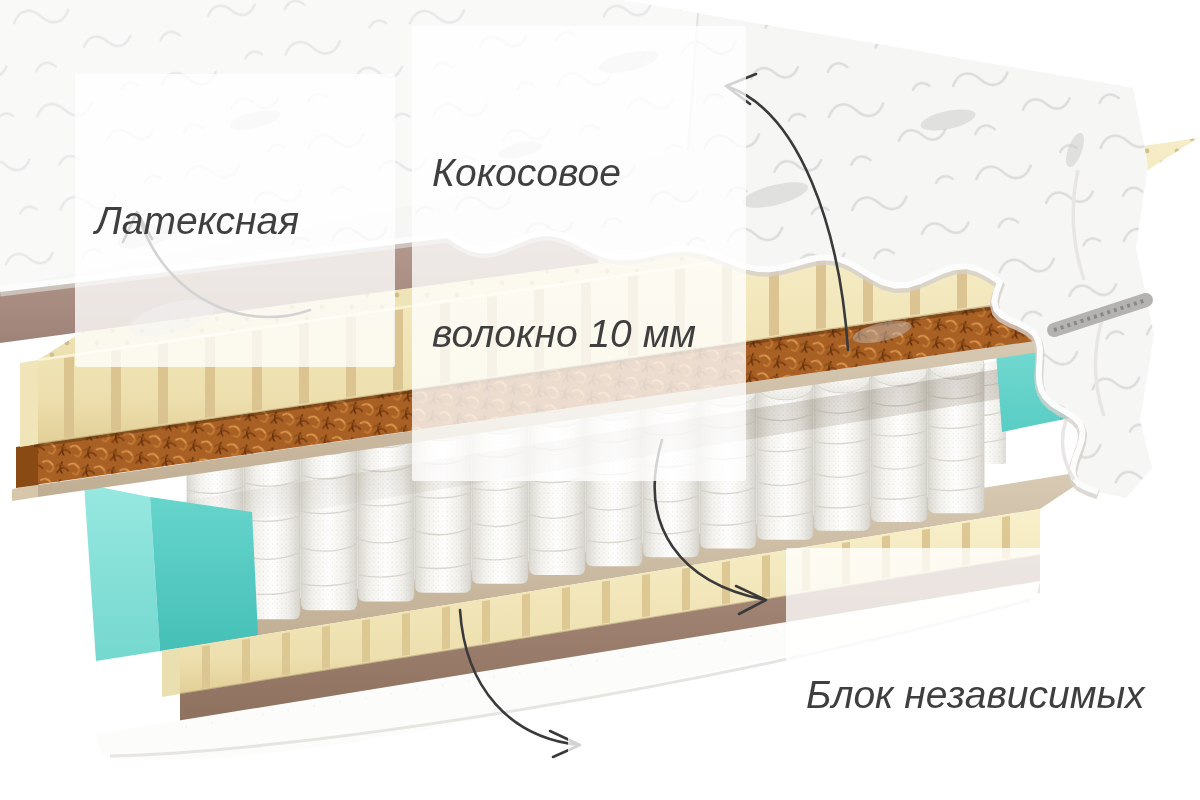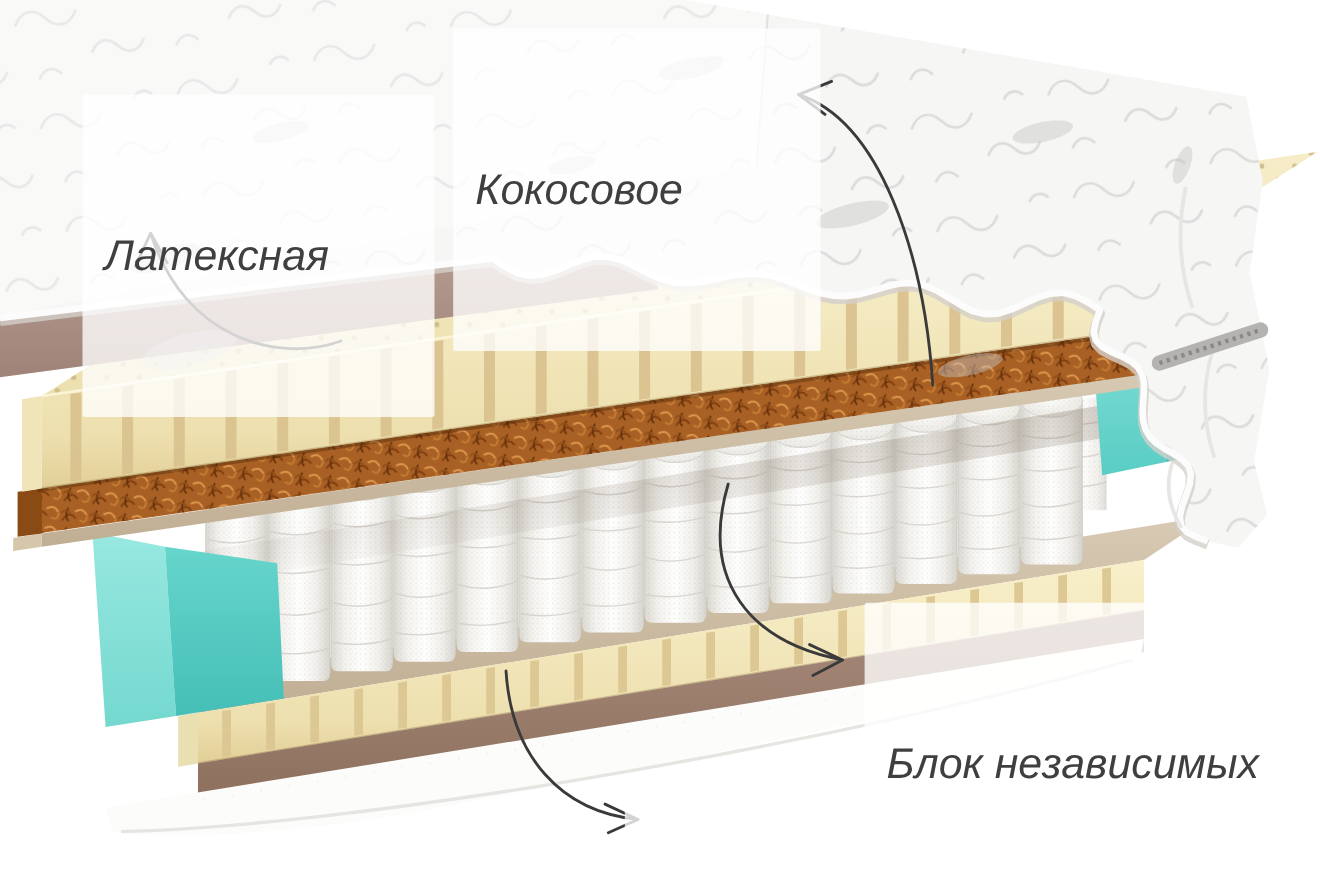--- a/index.html
+++ b/index.html
@@ -643,25 +643,26 @@
       </g>
 
     <g id="gArrows">
       <path d="M310,310 C255,330 168,310 137,212 M137,212 L123,242 M137,212 L152,239"></path>
       <path d="M848,350 C840,230 800,110 726,86 M726,86 L756,74 M726,86 L750,104"></path>
       <path d="M662,440 C636,528 682,584 766,600 M766,600 L736,586 M766,600 L739,614"></path>
       <path d="M460,610 C465,688 510,738 580,745 M580,745 L550,731 M580,745 L553,757"></path>
     </g>
   </svg>
 
-  <div class="lbl" style="left:75px;top:86px;width:280px;">
+  <div class="lbl" style="left:75px;top:74px;width:280px;">
     <span>Латексная</span>
   </div>
   <div class="lbl" style="left:412px;top:26px;width:294px;">
     <span>Кокосовое</span>
+    <span>волокно 10 мм</span>
   </div>
   <div class="lbl" style="left:786px;top:548px;width:350px;">
     <span>Блок независимых</span>
     
   </div>
   <div class="lbl" style="left:568px;top:716px;width:380px;">
     
   </div>
 </div>
 

